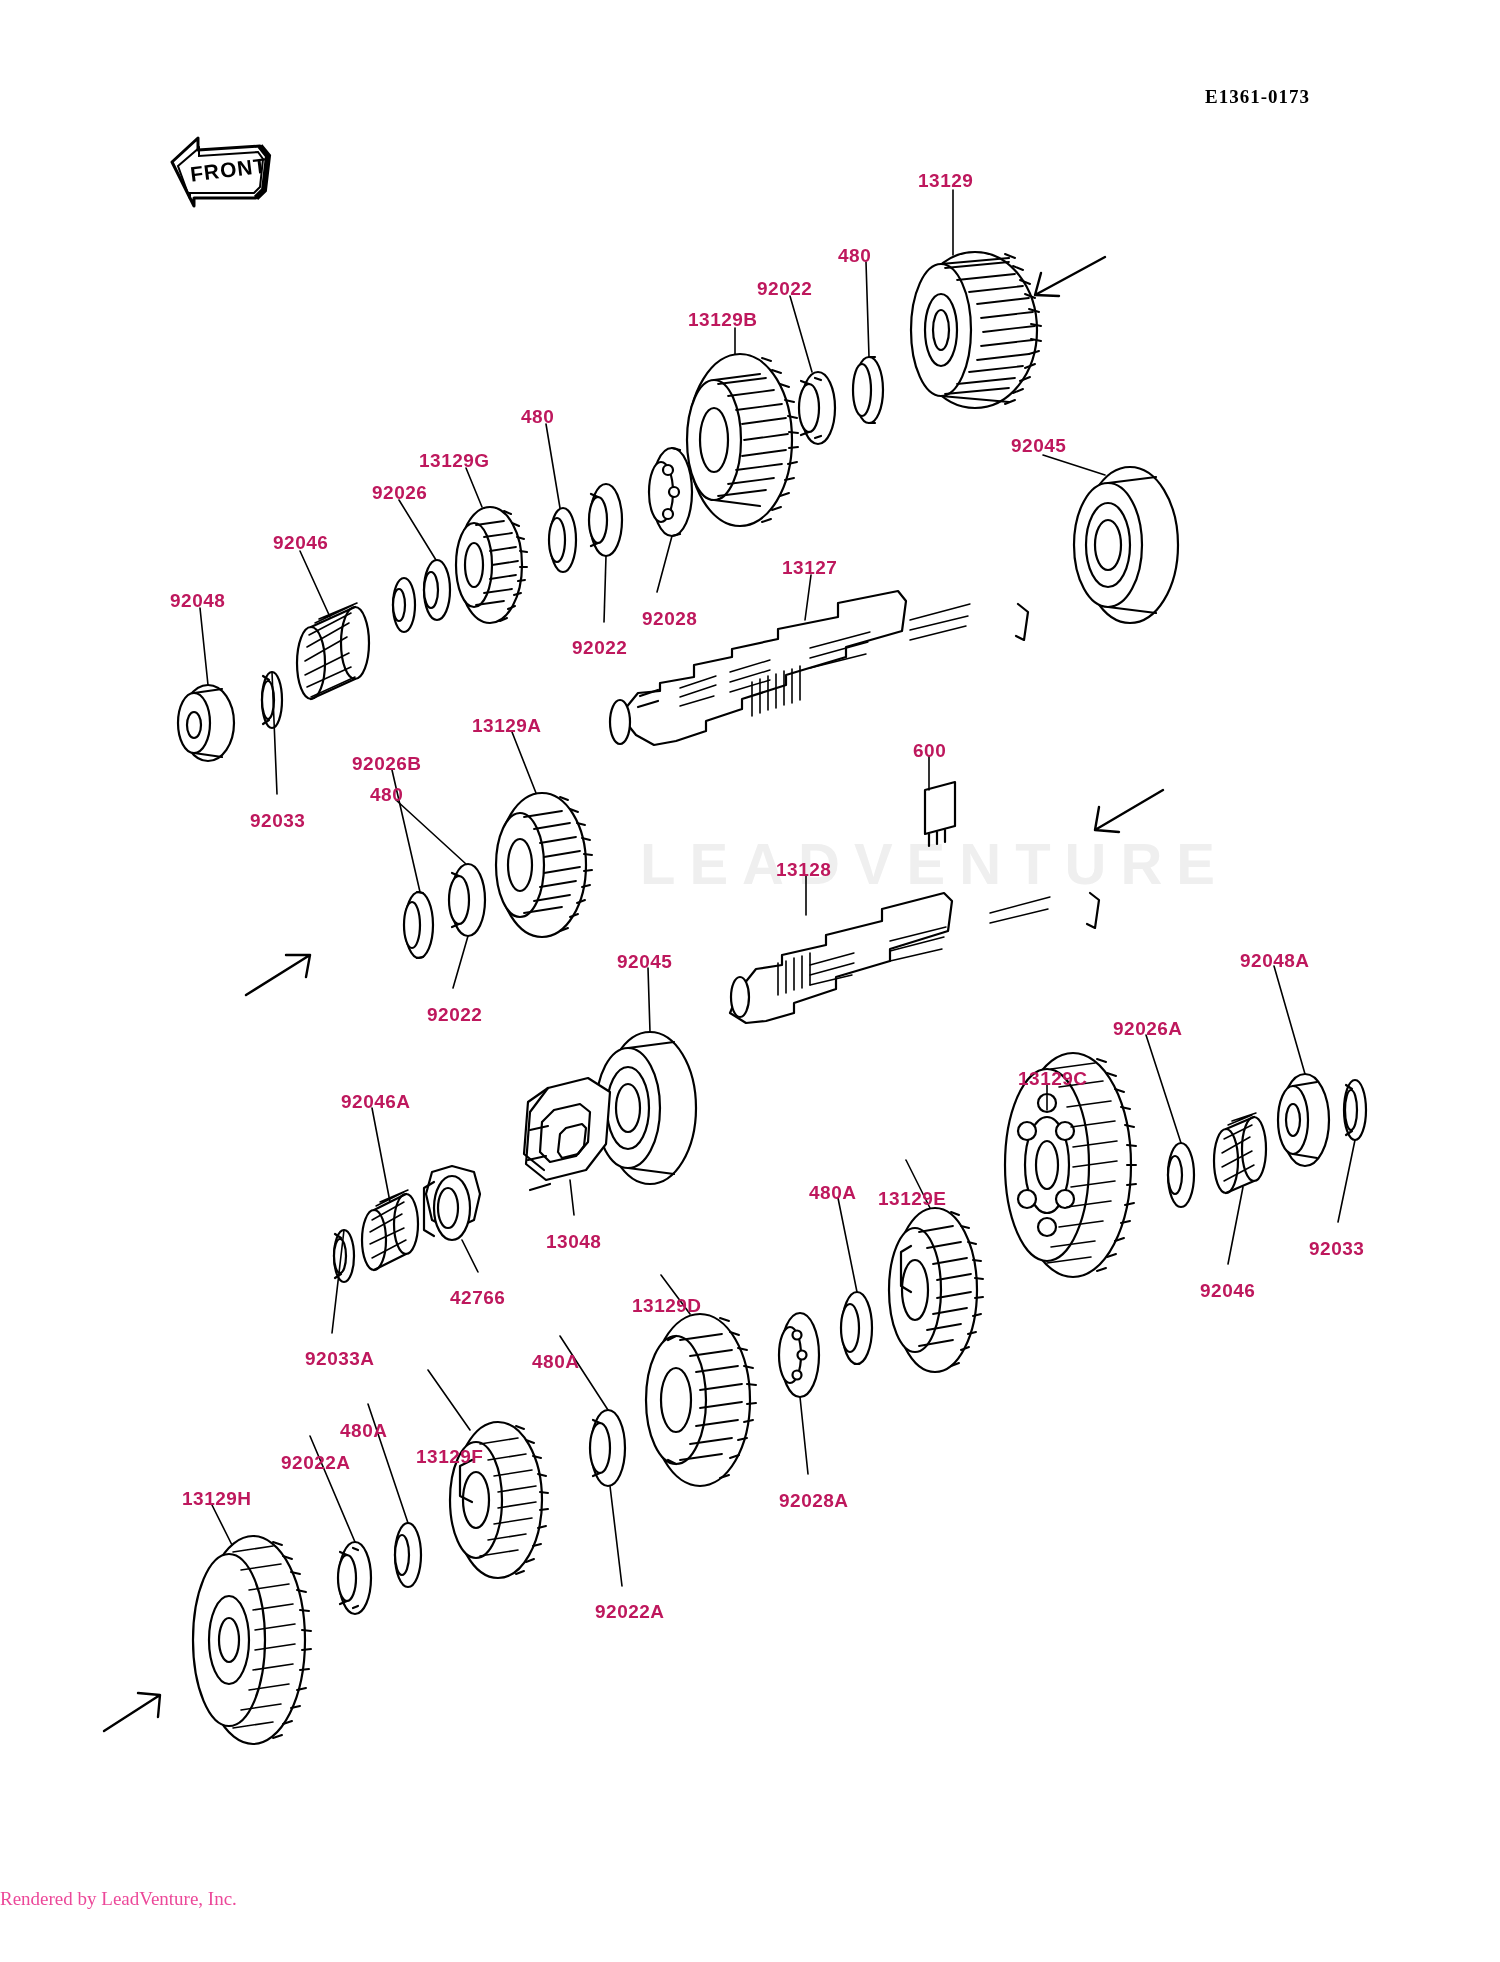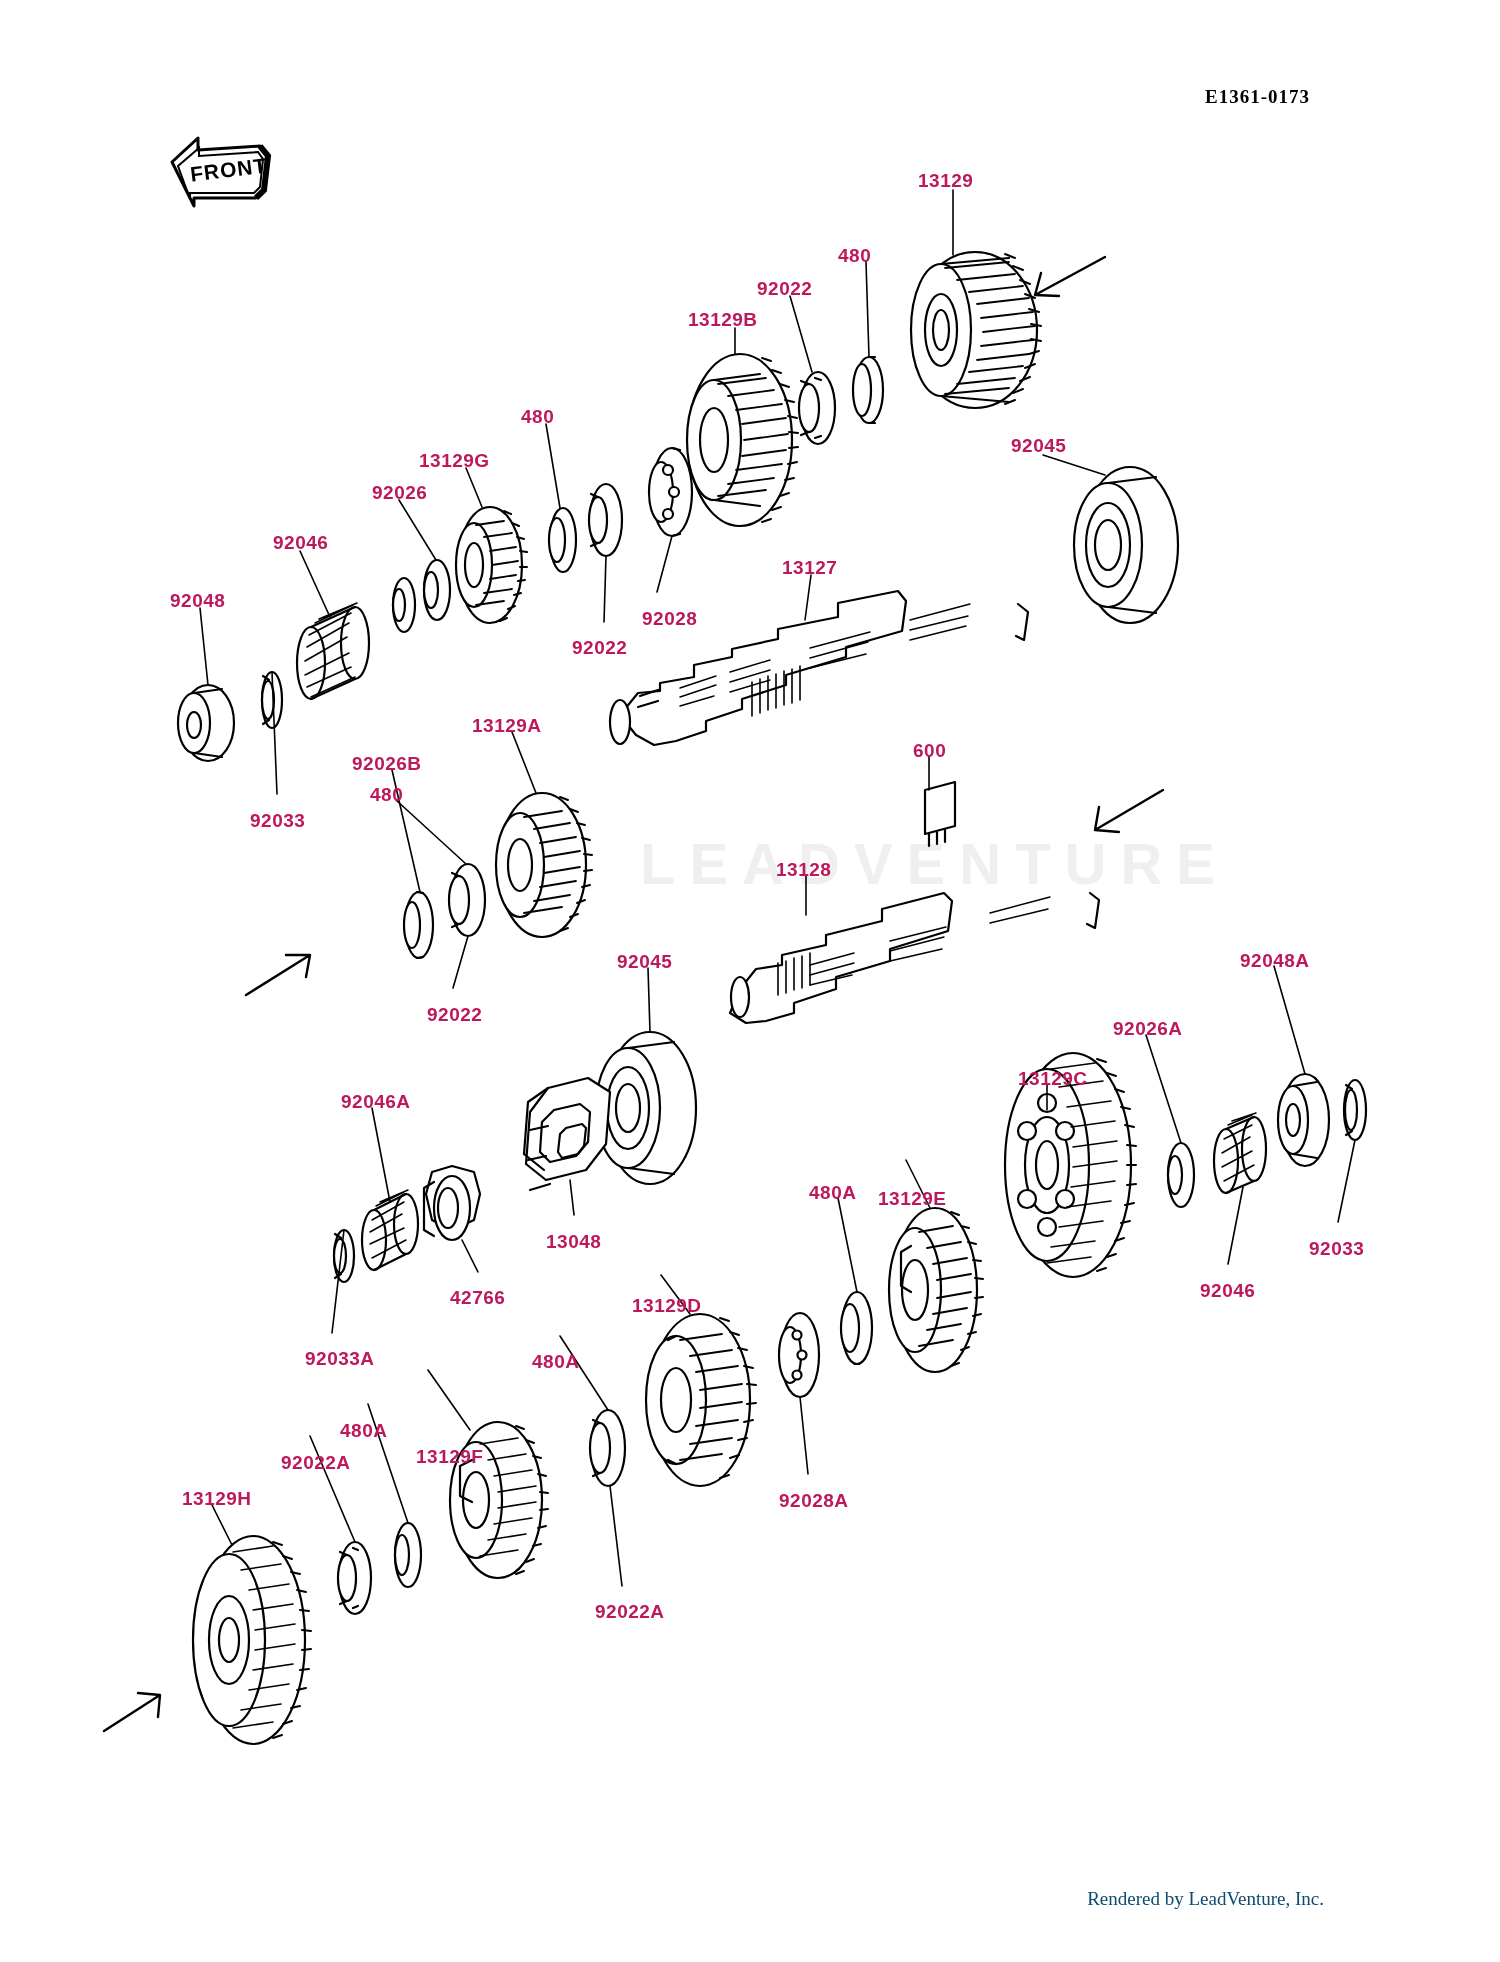--- a/index.html
+++ b/index.html
@@ -35,24 +35,24 @@
     font-family: Liberation Serif, serif;
     font-size: 19px;
     font-weight: bold;
     letter-spacing: 1px;
     white-space: nowrap;
   }
   .footer {
     position: absolute;
     left: 0;
     width: 1324px;
-    text-align: right;
+    text-align: left;
     font-family: "Liberation Serif", serif;
     font-size: 19px;
-    color: #0c4a6e;
+    color: #ec4899;
   }
   .front-badge {
     position: absolute;
     left: 168px;
     top: 132px;
     width: 105px;
     height: 78px;
   }
   .front-badge .txt {
     position: absolute;

